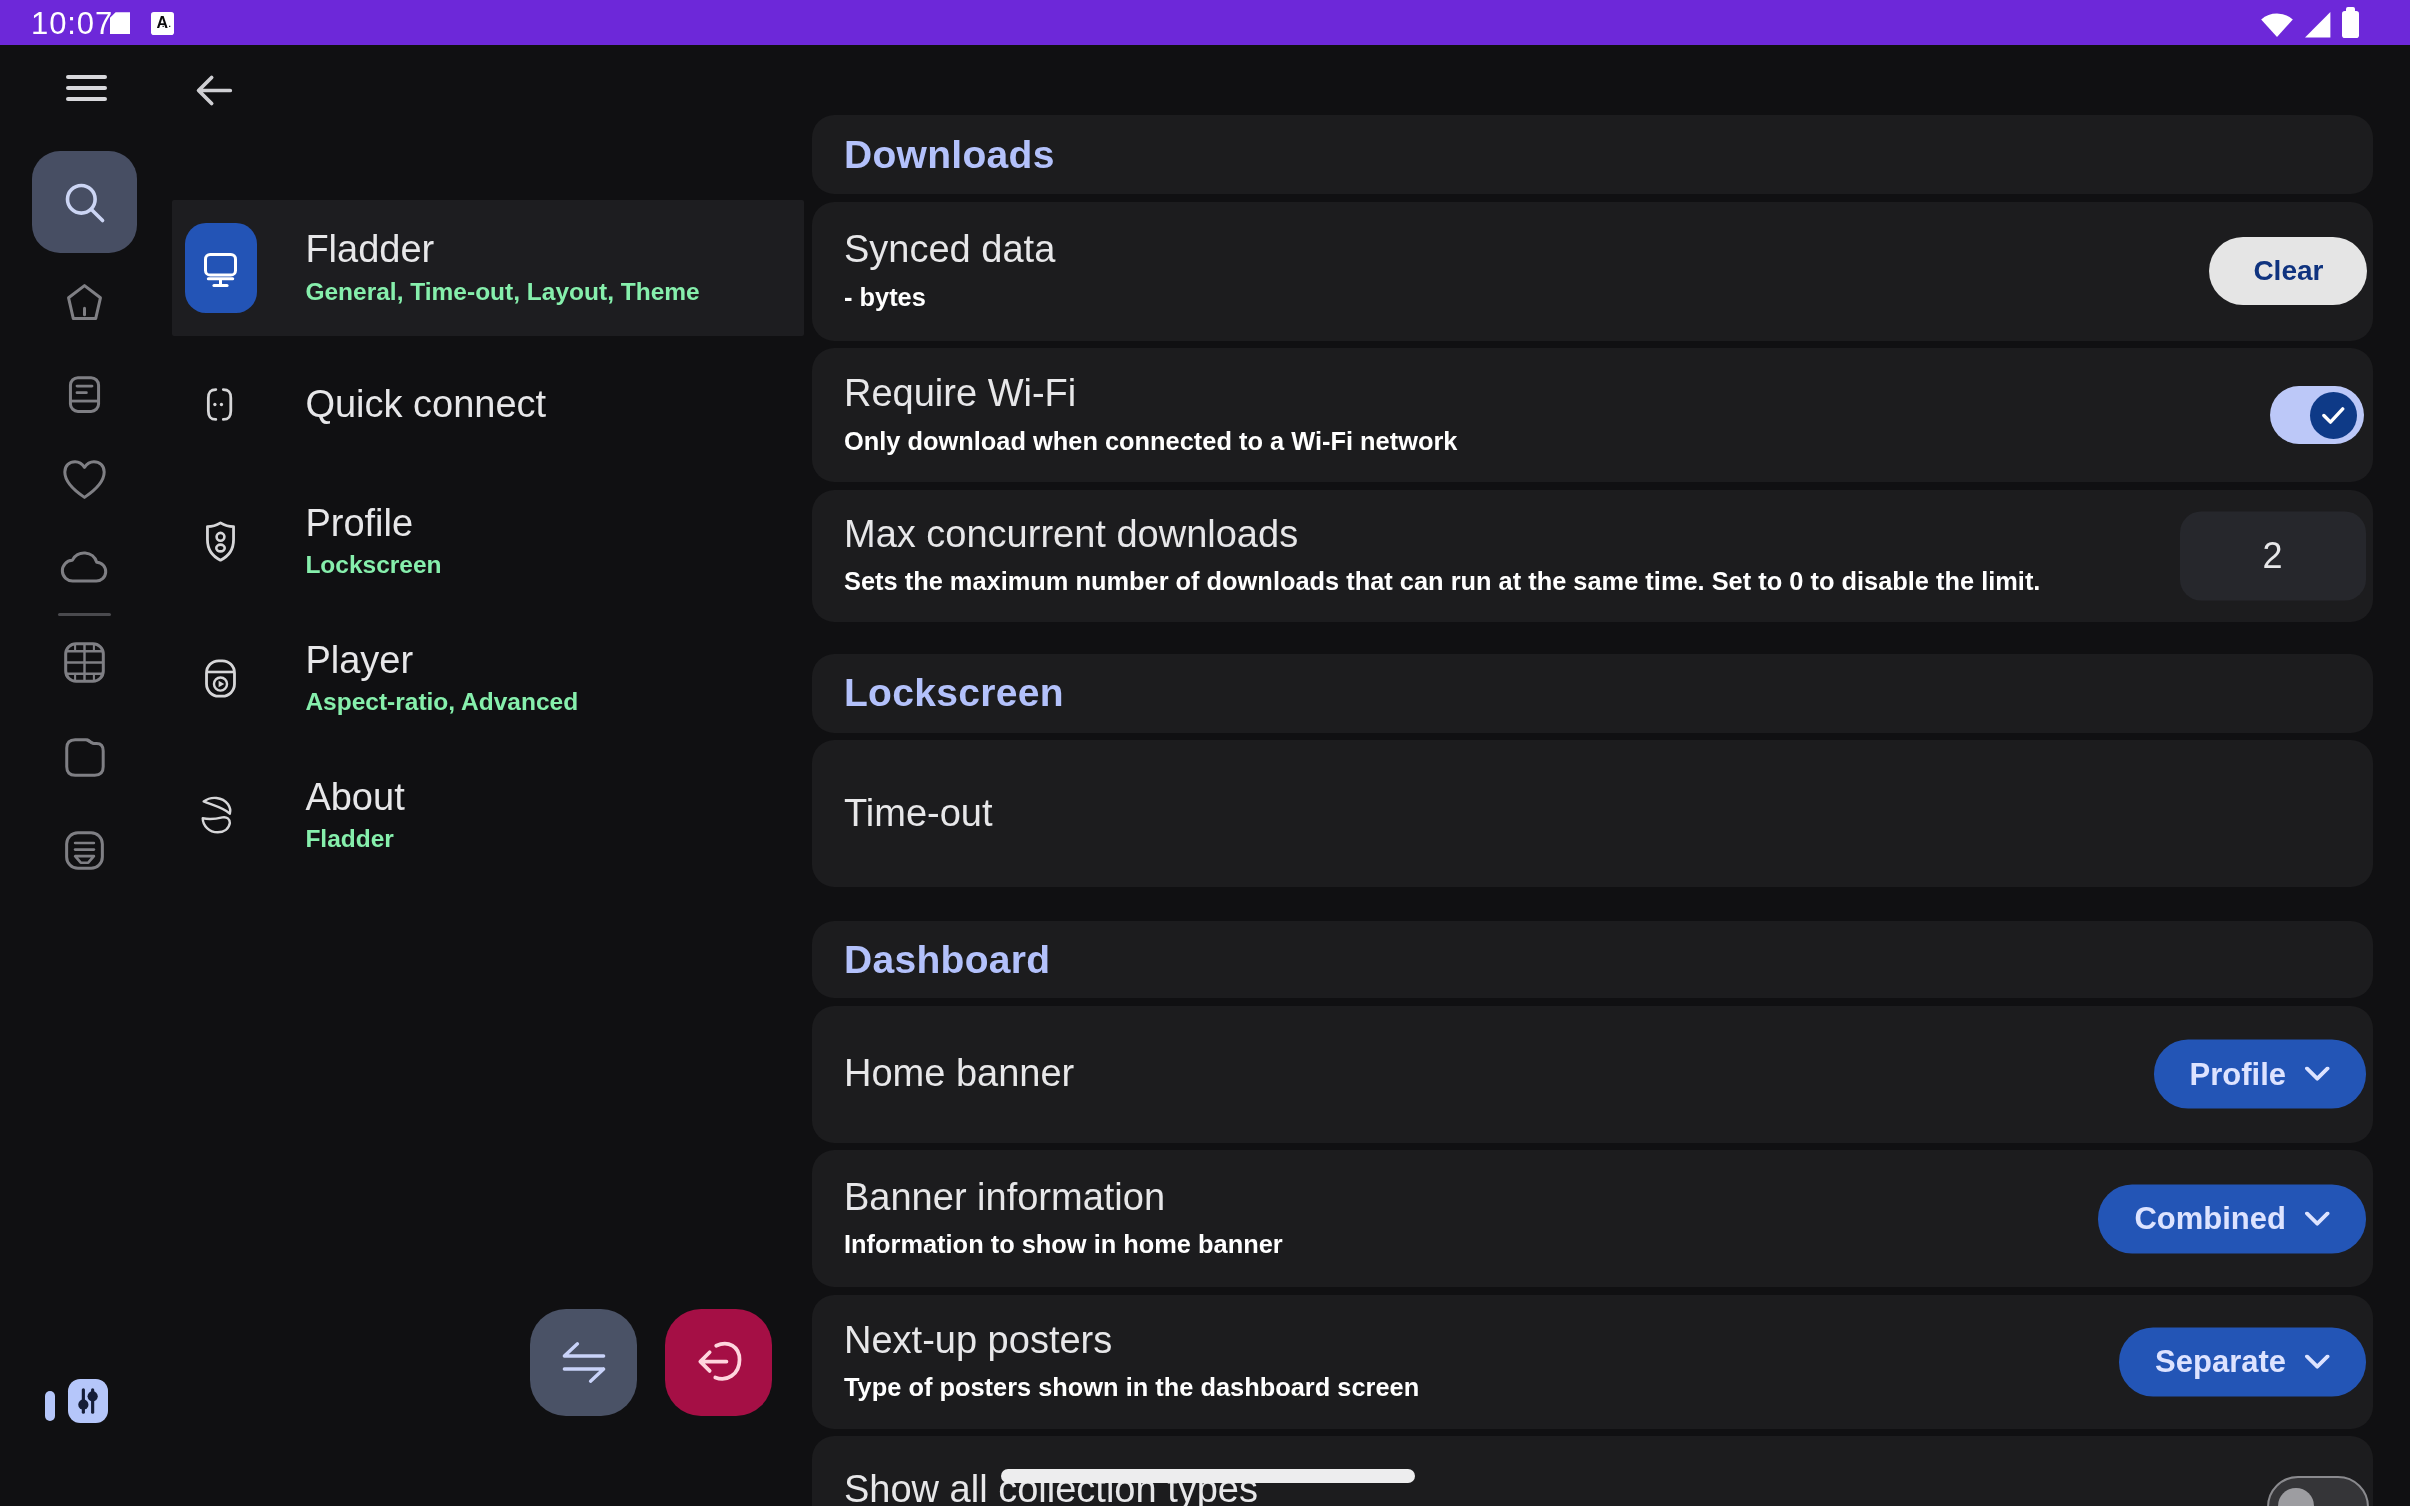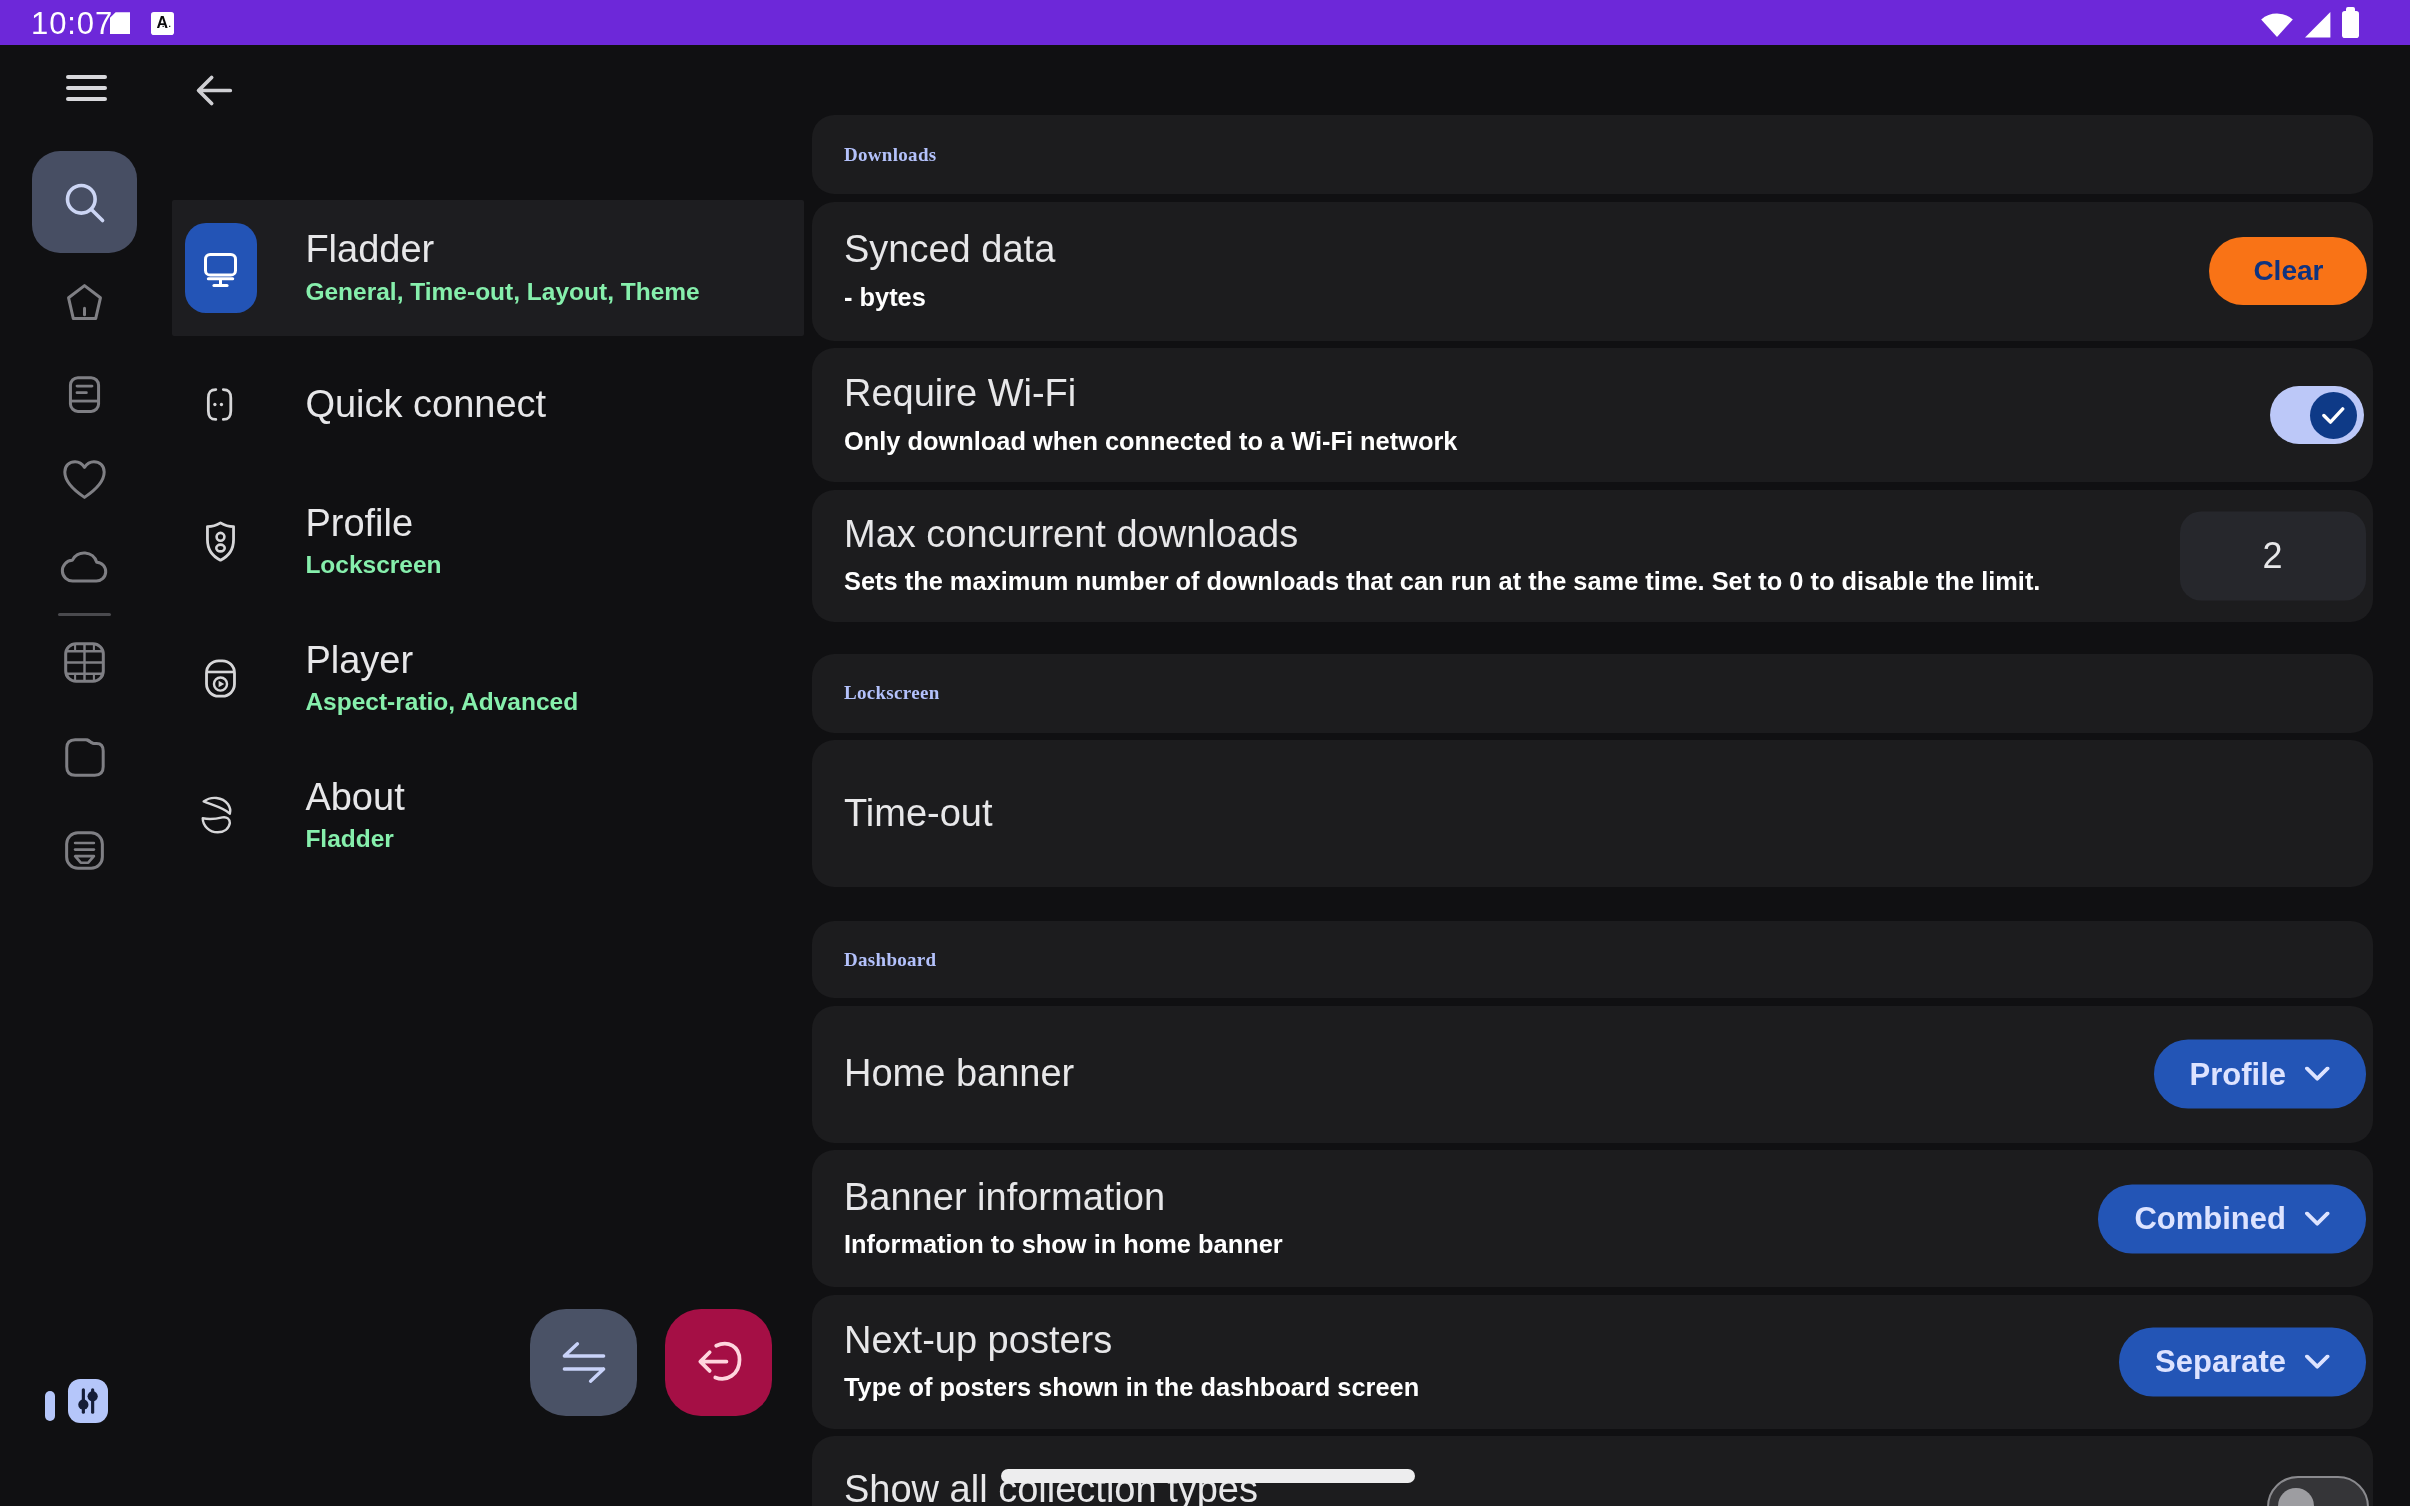--- a/index.html
+++ b/index.html
@@ -35,27 +35,27 @@
   .menu-item{position:relative;height:136px;border-radius:2px;display:flex;align-items:center;cursor:pointer;}
   .menu-item.selected{background:#1d1d20;}
   .mi-icon{width:79px;margin-left:9.4px;display:flex;align-items:center;justify-content:center;flex:none;}
   .mi-squircle{width:72px;height:90px;border-radius:21px;background:#2354b6;display:flex;align-items:center;justify-content:center;}
   .mi-text{margin-left:45px;display:flex;flex-direction:column;gap:7.5px;}
   .mi-title{font-size:38px;color:#e7e7e9;font-weight:400;line-height:1.05;}
   .mi-sub{font-size:24.5px;color:#86efac;font-weight:600;}
   
   .content{position:absolute;left:812px;top:115px;width:1561px;display:flex;flex-direction:column;}
   .sec-card{background:#1c1c1e;border-radius:22.6px;height:79px;display:flex;align-items:center;padding:0 32px;}
-  .sec-label{font-size:19px;font-weight:700;color:#b3c1fb;letter-spacing:0.3px;font-family:Liberation Serif, serif;}
+  .sec-label{font-size:39px;font-weight:700;color:#b3c1fb;letter-spacing:0.3px;}
   .row-card{position:relative;background:#1c1c1e;border-radius:22.6px;display:flex;flex-direction:column;justify-content:center;gap:12.2px;padding:0 282px 0 32px;cursor:pointer;}
   .row-title{font-size:38px;color:#e7e7e9;font-weight:400;line-height:1.05;}
   .row-sub{font-size:25.4px;color:#ffffff;font-weight:600;}
   .mb8{margin-bottom:7.5px;}.mb34{margin-bottom:32px;}.mb36{margin-bottom:34px;}
   .ctrl{position:absolute;top:50%;transform:translateY(-50%);}
-  .btn-pill{right:5.6px;height:68px;min-width:158px;border-radius:34px;background:#f97316;border:none;
+  .btn-pill{right:5.6px;height:68px;min-width:158px;border-radius:34px;background:#e5e5e5;border:none;
     color:#0f337f;font-size:28px;font-weight:700;font-family:inherit;cursor:pointer;padding:0 38px;}
   .toggle-on{right:9.4px;width:94px;height:58px;border-radius:29px;background:#bcc8f8;cursor:pointer;}
   .toggle-on .thumb{position:absolute;right:6.6px;top:5.6px;width:47px;height:47px;border-radius:50%;background:#0e3a87;
     display:flex;align-items:center;justify-content:center;}
   .value-box{right:7.5px;width:186px;height:89px;border-radius:21px;background:#26272c;color:#e8e8ea;
     font-size:36px;display:flex;align-items:center;justify-content:center;cursor:pointer;}
   .dd-pill{right:7.5px;height:69px;border-radius:34px;background:#2355b6;border:none;cursor:pointer;
     display:flex;align-items:center;gap:19px;padding:0 36px;color:#dde3ff;font-size:31px;font-weight:700;font-family:inherit;}
   
   .fab{position:absolute;width:107px;height:107px;border-radius:36px;border:none;cursor:pointer;

